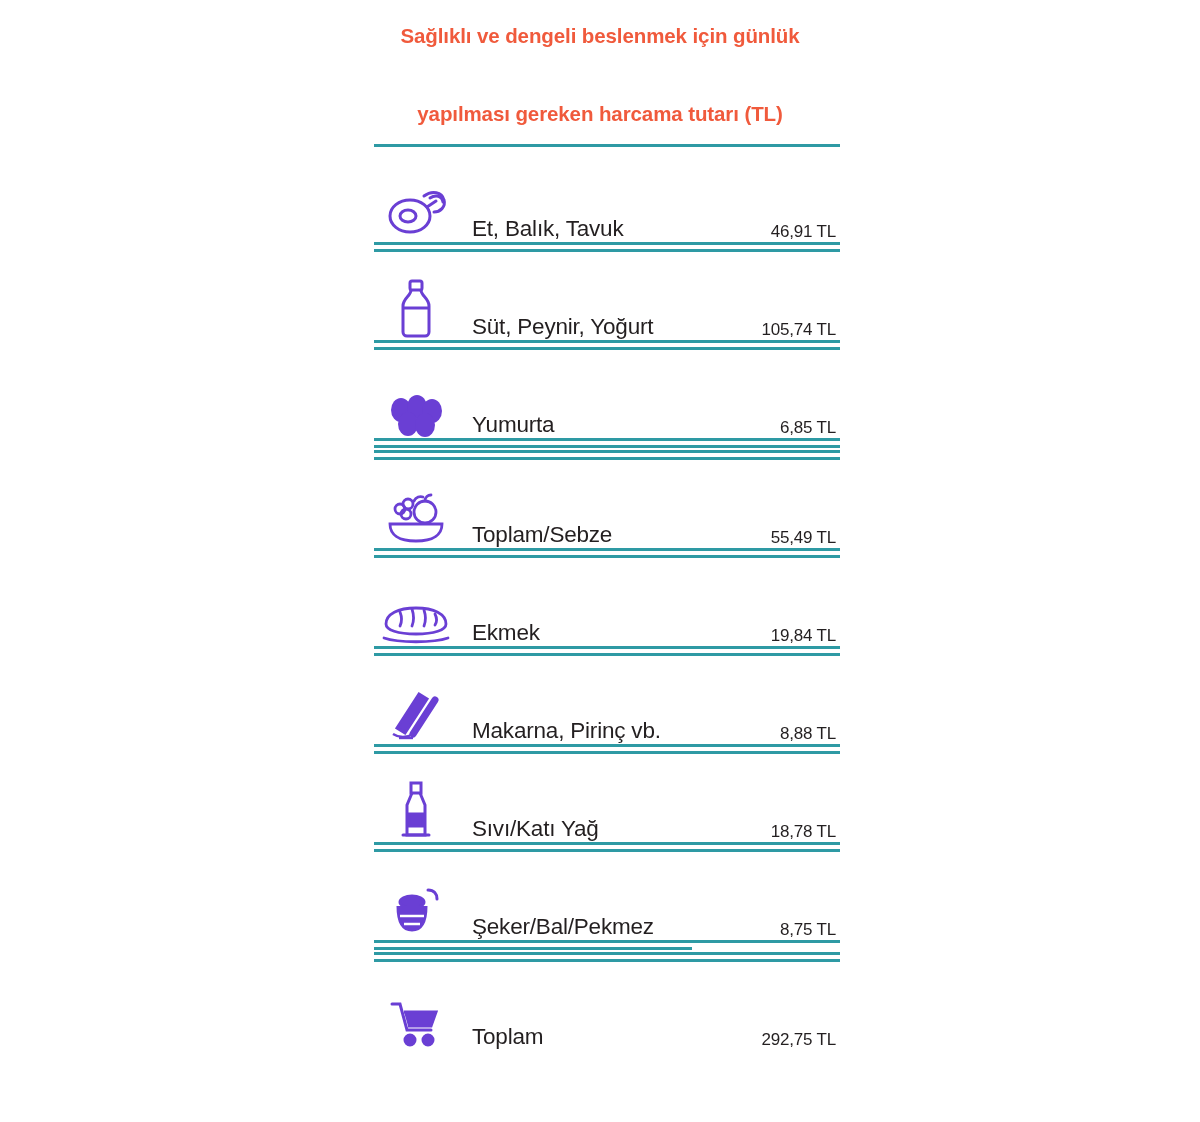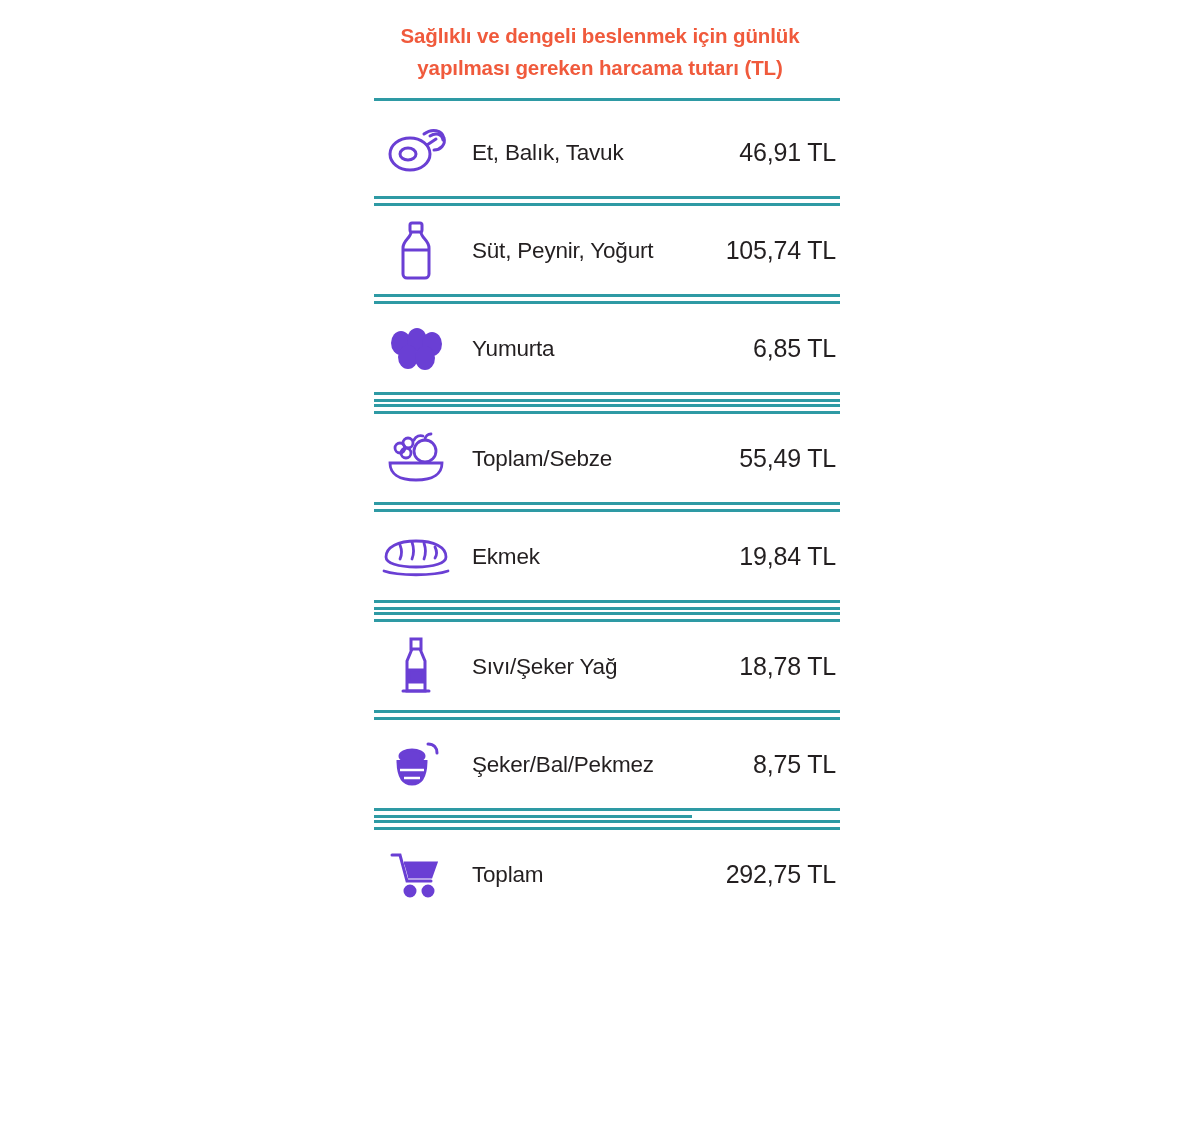--- a/index.html
+++ b/index.html
@@ -28,20 +28,21 @@
     color: #f05a3c;
     font-size: 20.5px;
     font-weight: bold;
     text-align: center;
     line-height: 1.55;
     margin: 0 0 14px 0;
     letter-spacing: -0.1px;
   }
   .title .l2 {
     display: block;
+    margin-top: 46px;
   }
   .rows {
     position: relative;
   }
   .row {
     position: relative;
     height: 86px;
     box-sizing: border-box;
   }
   
@@ -56,21 +57,21 @@
     height: 3px;
     background: #2e9aa4;
   }
   .sep .bar.b1 { top: 0px; }
   .sep .bar.b2 { top: 7px; left: 14px; right: 0; }
   .sep.short .bar.b2 { right: 148px; }
   .sep.topline .bar.b1 { left: 14px; }
 
   .row-inner {
     display: flex;
-    align-items: center;
+    align-items: flex-end;
     height: 100%;
   }
   .icon-cell {
     width: 112px;
     flex: 0 0 112px;
     display: flex;
     align-items: center;
     justify-content: center;
     color: #6a3fd4;
   }
@@ -79,21 +80,21 @@
   }
   .label-cell {
     flex: 1 1 auto;
     font-size: 22.5px;
     color: #231f20;
     letter-spacing: -0.2px;
   }
   .value-cell {
     flex: 0 0 150px;
     text-align: right;
-    font-size: 25px;
+    font-size: 17px;
     color: #231f20;
     padding-right: 4px;
     letter-spacing: -0.2px;
   }
 </style>
 </head>
 <body>
 
 <div class="page">
   <div class="panel">
@@ -214,37 +215,51 @@
           <div class="label-cell">Ekmek</div>
           <div class="value-cell">19,84 TL</div>
         </div>
       </div>
 
       <div class="sep">
         <div class="bar b1"></div>
         <div class="bar b2"></div>
       </div>
 
+      <div class="row">
+        <div class="row-inner">
+          <div class="icon-cell">
+            <svg width="62" height="56" viewBox="0 0 62 56" fill="none" stroke="#6a3fd4" stroke-width="3">
+              <path d="M12 40L34 6l8 5-22 34z" fill="#6a3fd4"></path>
+              <path d="M28 46L50 12" stroke-width="7" stroke-linecap="round"></path>
+              <path d="M8 46c6 4 14 4 20 0" stroke-width="2.4"></path>
+              <path d="M14 50h14" stroke-width="2.4"></path>
+            </svg>
+          </div>
+          <div class="label-cell">Makarna, Pirinç vb.</div>
+          <div class="value-cell">8,88 TL</div>
+        </div>
+      </div>
 
       <div class="sep">
         <div class="bar b1"></div>
         <div class="bar b2"></div>
       </div>
 
       <div class="row">
         <div class="row-inner">
           <div class="icon-cell">
             <svg width="42" height="62" viewBox="0 0 42 62" fill="none" stroke="#6a3fd4" stroke-width="3">
               <rect x="16" y="3" width="10" height="10"></rect>
               <path d="M17 13l-5 12v30h18V25l-5-12"></path>
               <rect x="14" y="34" width="14" height="12" fill="#6a3fd4"></rect>
               <path d="M8 55h26" stroke-linecap="round"></path>
             </svg>
           </div>
-          <div class="label-cell">Sıvı/Şeker Yağ</div>
+          <div class="label-cell">Sıvı/Katı Yağ</div>
           <div class="value-cell">18,78 TL</div>
         </div>
       </div>
 
       <div class="sep">
         <div class="bar b1"></div>
         <div class="bar b2"></div>
       </div>
 
       <div class="row">

